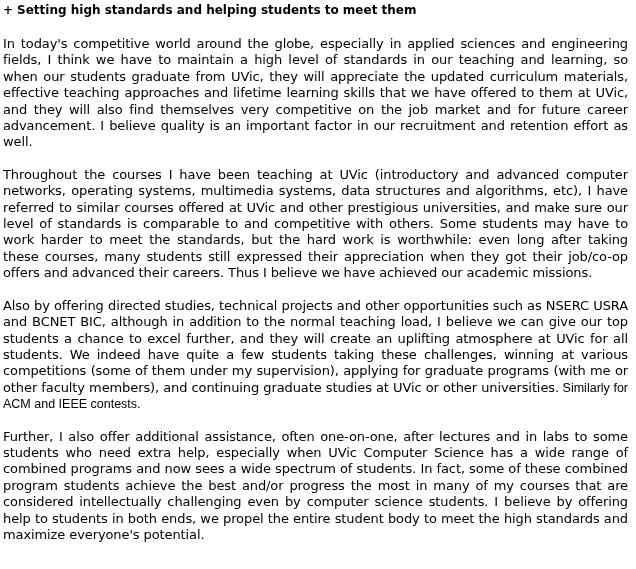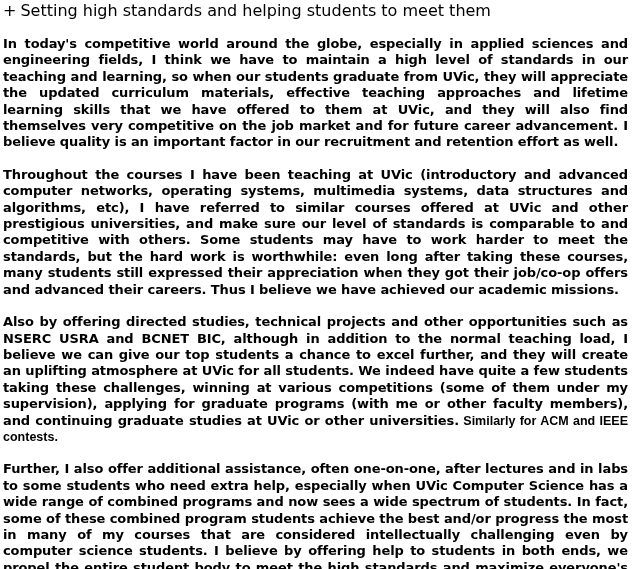--- a/index.html
+++ b/index.html
@@ -11,37 +11,36 @@
     width: 636px;
     height: 569px;
     overflow: hidden;
     color: #000000;
   }
   .doc {
     padding: 2px 4px 0 3px;
   }
   .heading {
     font-family: "DejaVu Sans", sans-serif;
-    font-weight: normal;
-    font-size: 16px;
+    font-weight: bold;
+    font-size: 12px;
     line-height: 17px;
     margin: 0 0 17px 0;
     white-space: nowrap;
   }
   .heading .bullet {
     margin-right: 4px;
   }
   .para {
     font-family: "DejaVu Sans", sans-serif;
     font-size: 13px;
     line-height: 16.4px;
     letter-spacing: -0.1px;
     text-align: justify;
     margin: 0 4px 16px 0;
-    font-weight: bold;
   }
   .para:last-child {
     margin-bottom: 0;
   }
   .alt-font {
     font-family: "Liberation Sans", sans-serif;
     font-size: 12.5px;
     letter-spacing: 0;
   }
 </style>

